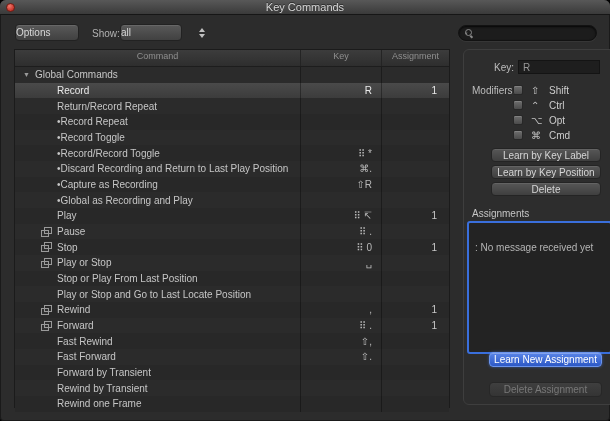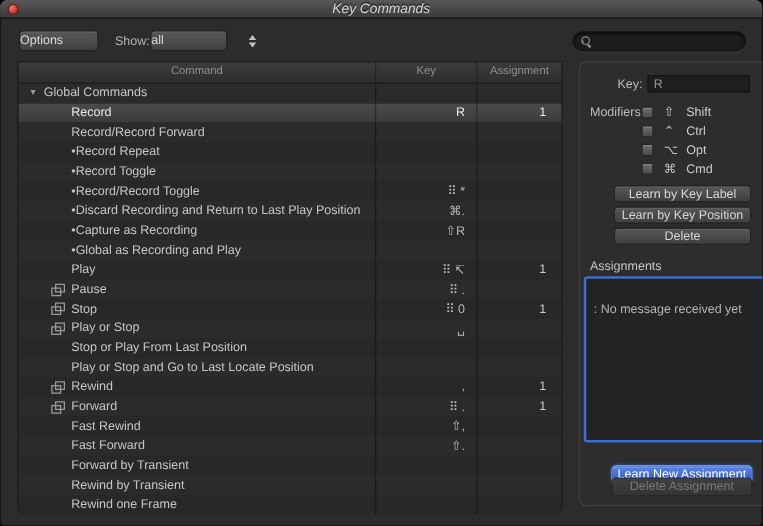--- a/index.html
+++ b/index.html
@@ -7,21 +7,20 @@
   .window {
     position:relative; width:610px; height:421px; overflow:hidden;
     background:#2c2c2c; border-radius:6px 6px 4px 4px;
     box-shadow:inset 0 0 0 1px #1a1a1a;
   }
   
   .titlebar {
     position:absolute; left:0; top:0; right:0; height:15px;
     background:linear-gradient(#585858,#3a3a3a);
     border-bottom:1px solid #161616;
-    font-style:italic;
   }
   .titlebar .title {
     position:absolute; left:0; right:0; top:0; height:15px;
     text-align:center; font-size:11px; line-height:15px; color:#d6d6d6;
     text-shadow:0 -1px 0 rgba(0,0,0,.5);
   }
   .close-btn {
     position:absolute; left:6px; top:3px; width:9px; height:9px; border-radius:50%;
     background:radial-gradient(circle at 35% 30%, #f07a6d, #c8352b 70%);
     border:1px solid #6e1b14;
@@ -111,21 +110,21 @@
     box-shadow:inset 0 1px 0 rgba(255,255,255,.08);
     color:#d6d6d6; font-size:10px; text-align:center; line-height:13px;
   }
   .assignments-label { position:absolute; left:8px; top:158px; font-size:10px; color:#c6c6c6; }
   .assignments-box {
     position:absolute; left:3px; top:171px; width:145px; height:133px;
     background:#232323; border:2px solid #3a6fdc; border-radius:3px;
     color:#b5b5b5; font-size:10px; padding:19px 6px;
   }
   .learn-new-btn {
-    position:absolute; left:25px; top:322px; width:113px; height:15px; border-radius:4px;
+    position:absolute; left:25px; top:302px; width:113px; height:15px; border-radius:4px;
     background:linear-gradient(#5a85e8,#2c58c6); border:1px solid #6a93ec;
     box-shadow:0 0 3px rgba(70,120,230,.6), inset 0 1px 0 rgba(255,255,255,.25);
     color:#fff; font-size:10px; text-align:center; line-height:14px;
   }
   .delete-asg-btn {
     position:absolute; left:25px; top:332px; width:113px; height:15px; border-radius:4px;
     background:linear-gradient(#3f3f3f,#343434); border:1px solid #272727;
     color:#787878; font-size:10px; text-align:center; line-height:14px;
   }
 </style>
@@ -179,21 +178,21 @@
       <div class="cell c-cmd">
 
         <span class="cmd-label indent">Record</span>
       </div>
       <div class="cell c-key">R</div>
       <div class="cell c-asg">1</div>
     </div>
         <div class="row even">
       <div class="cell c-cmd">
 
-        <span class="cmd-label indent">Record/Record Forward</span>
+        <span class="cmd-label indent">Return/Record Repeat</span>
       </div>
       <div class="cell c-key"></div>
       <div class="cell c-asg"></div>
     </div>
         <div class="row odd">
       <div class="cell c-cmd">
 
         <span class="cmd-label indent">•Record Repeat</span>
       </div>
       <div class="cell c-key"></div>

